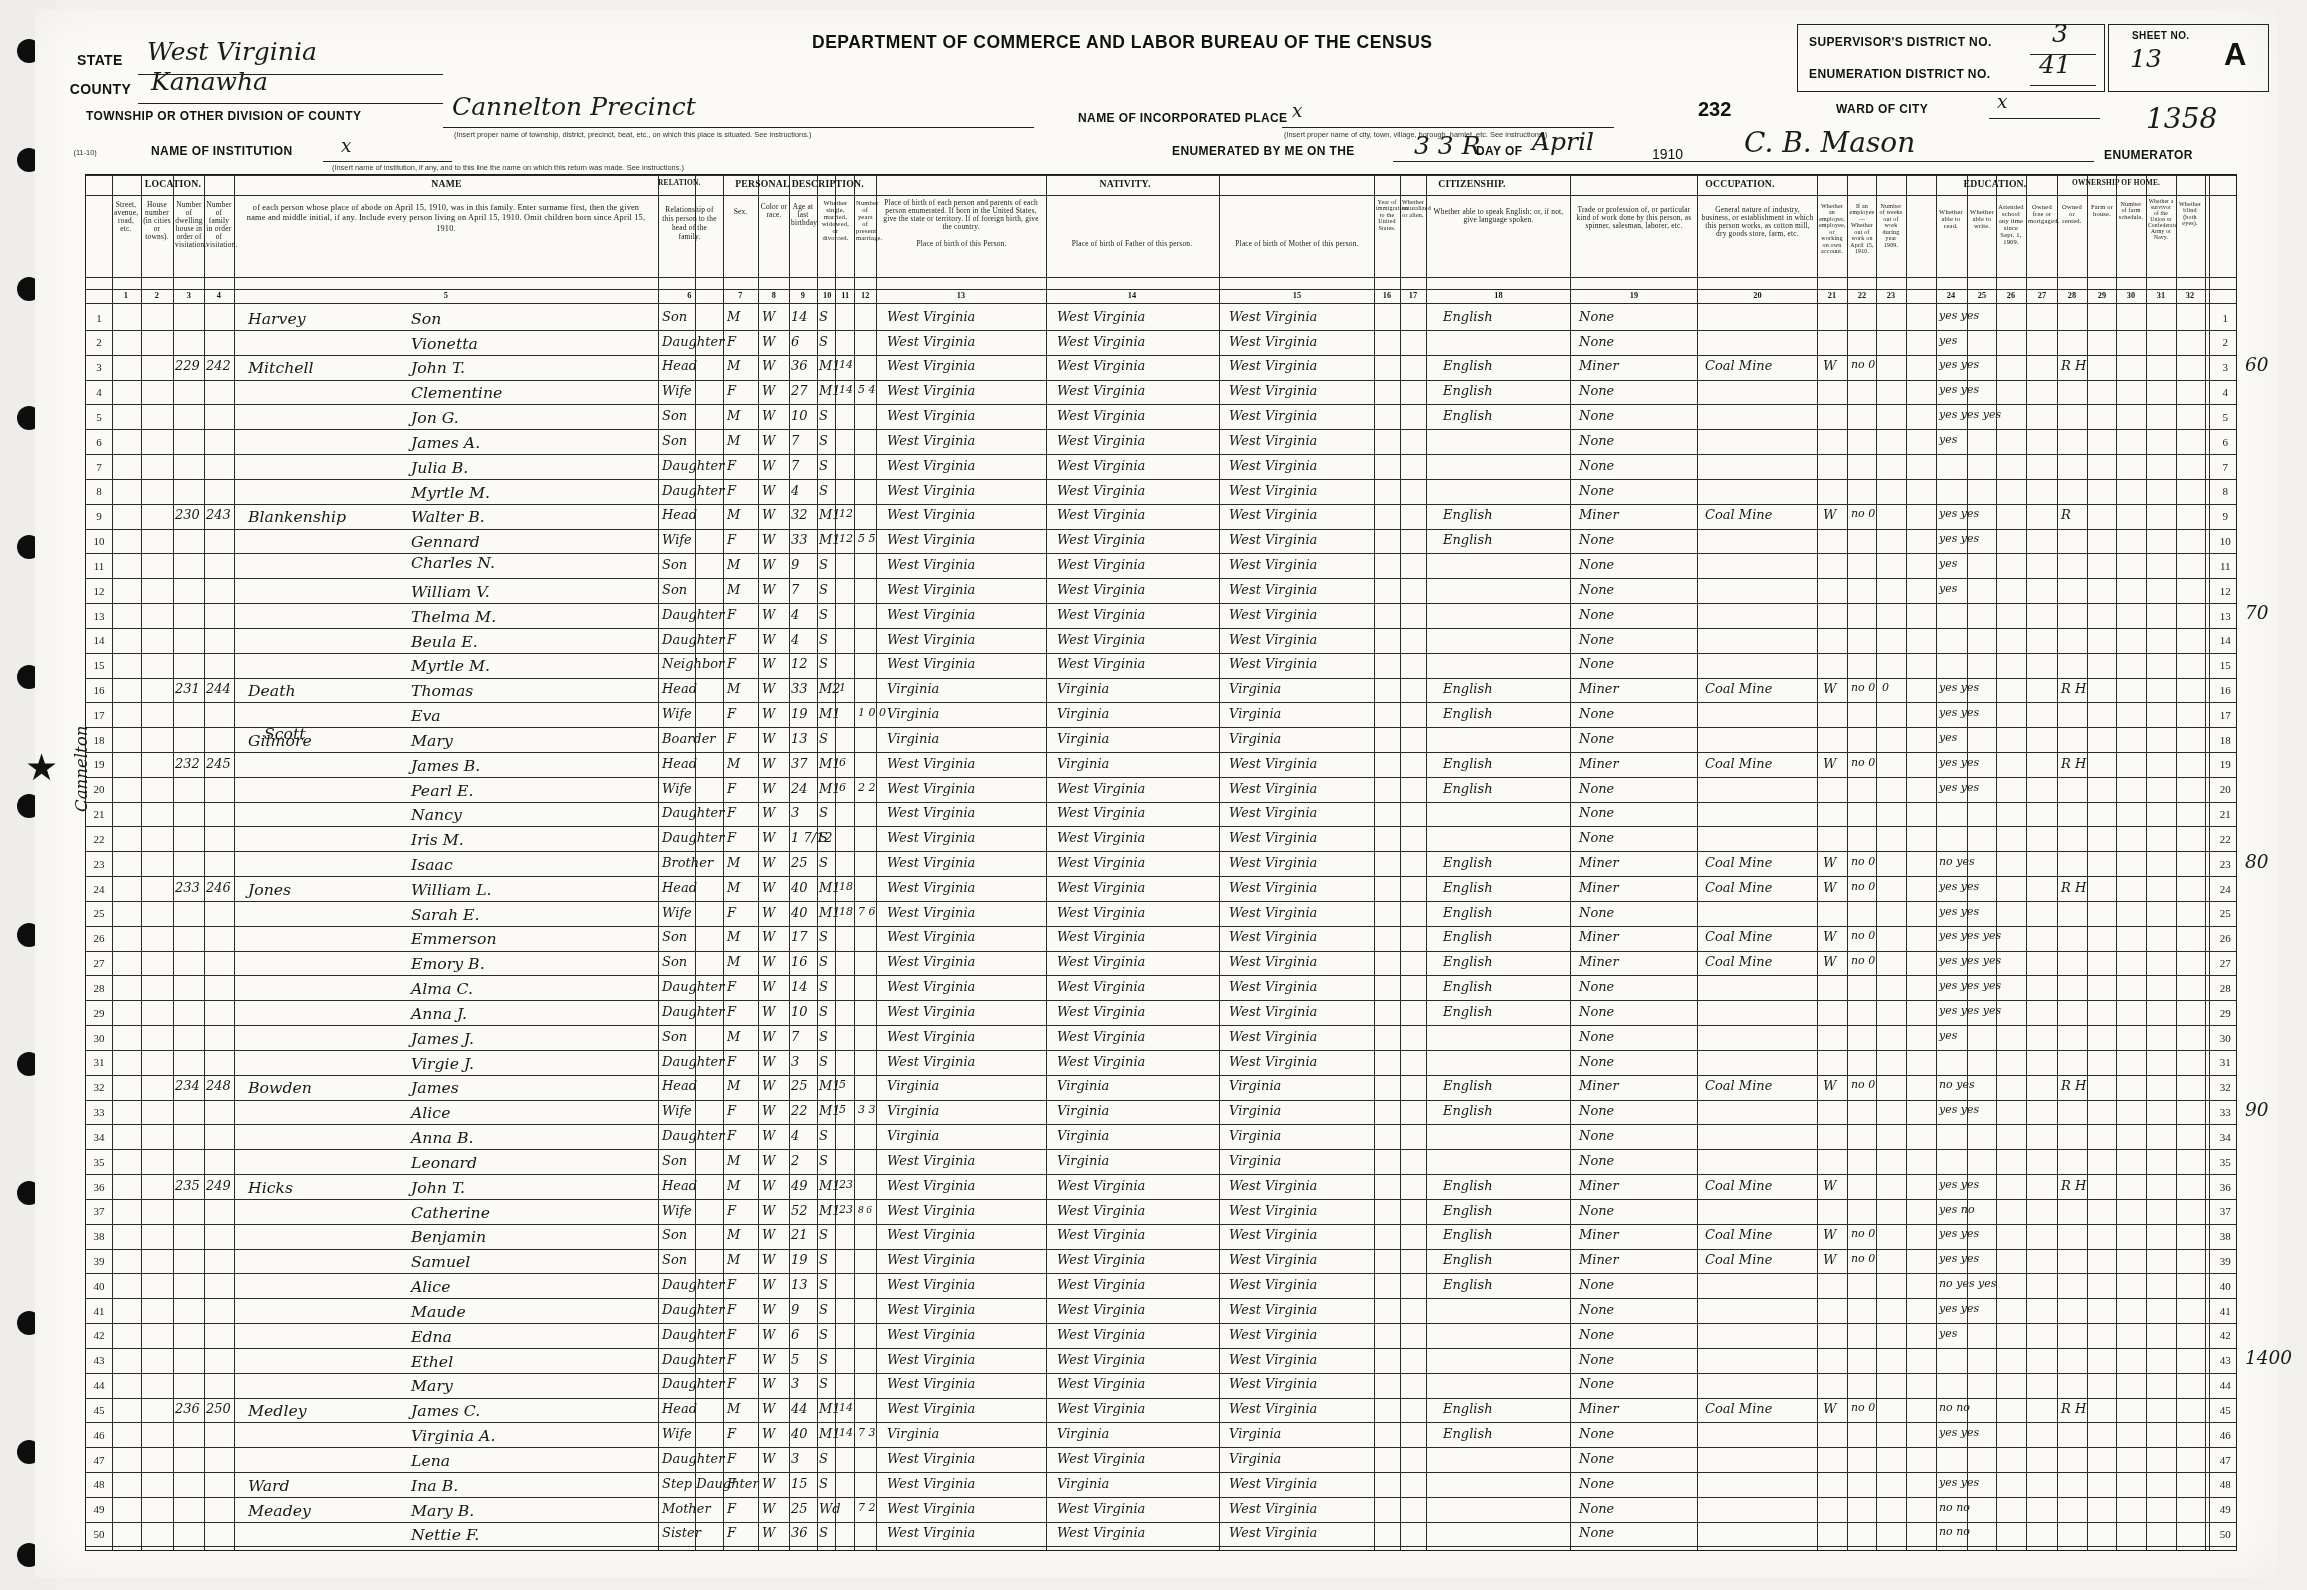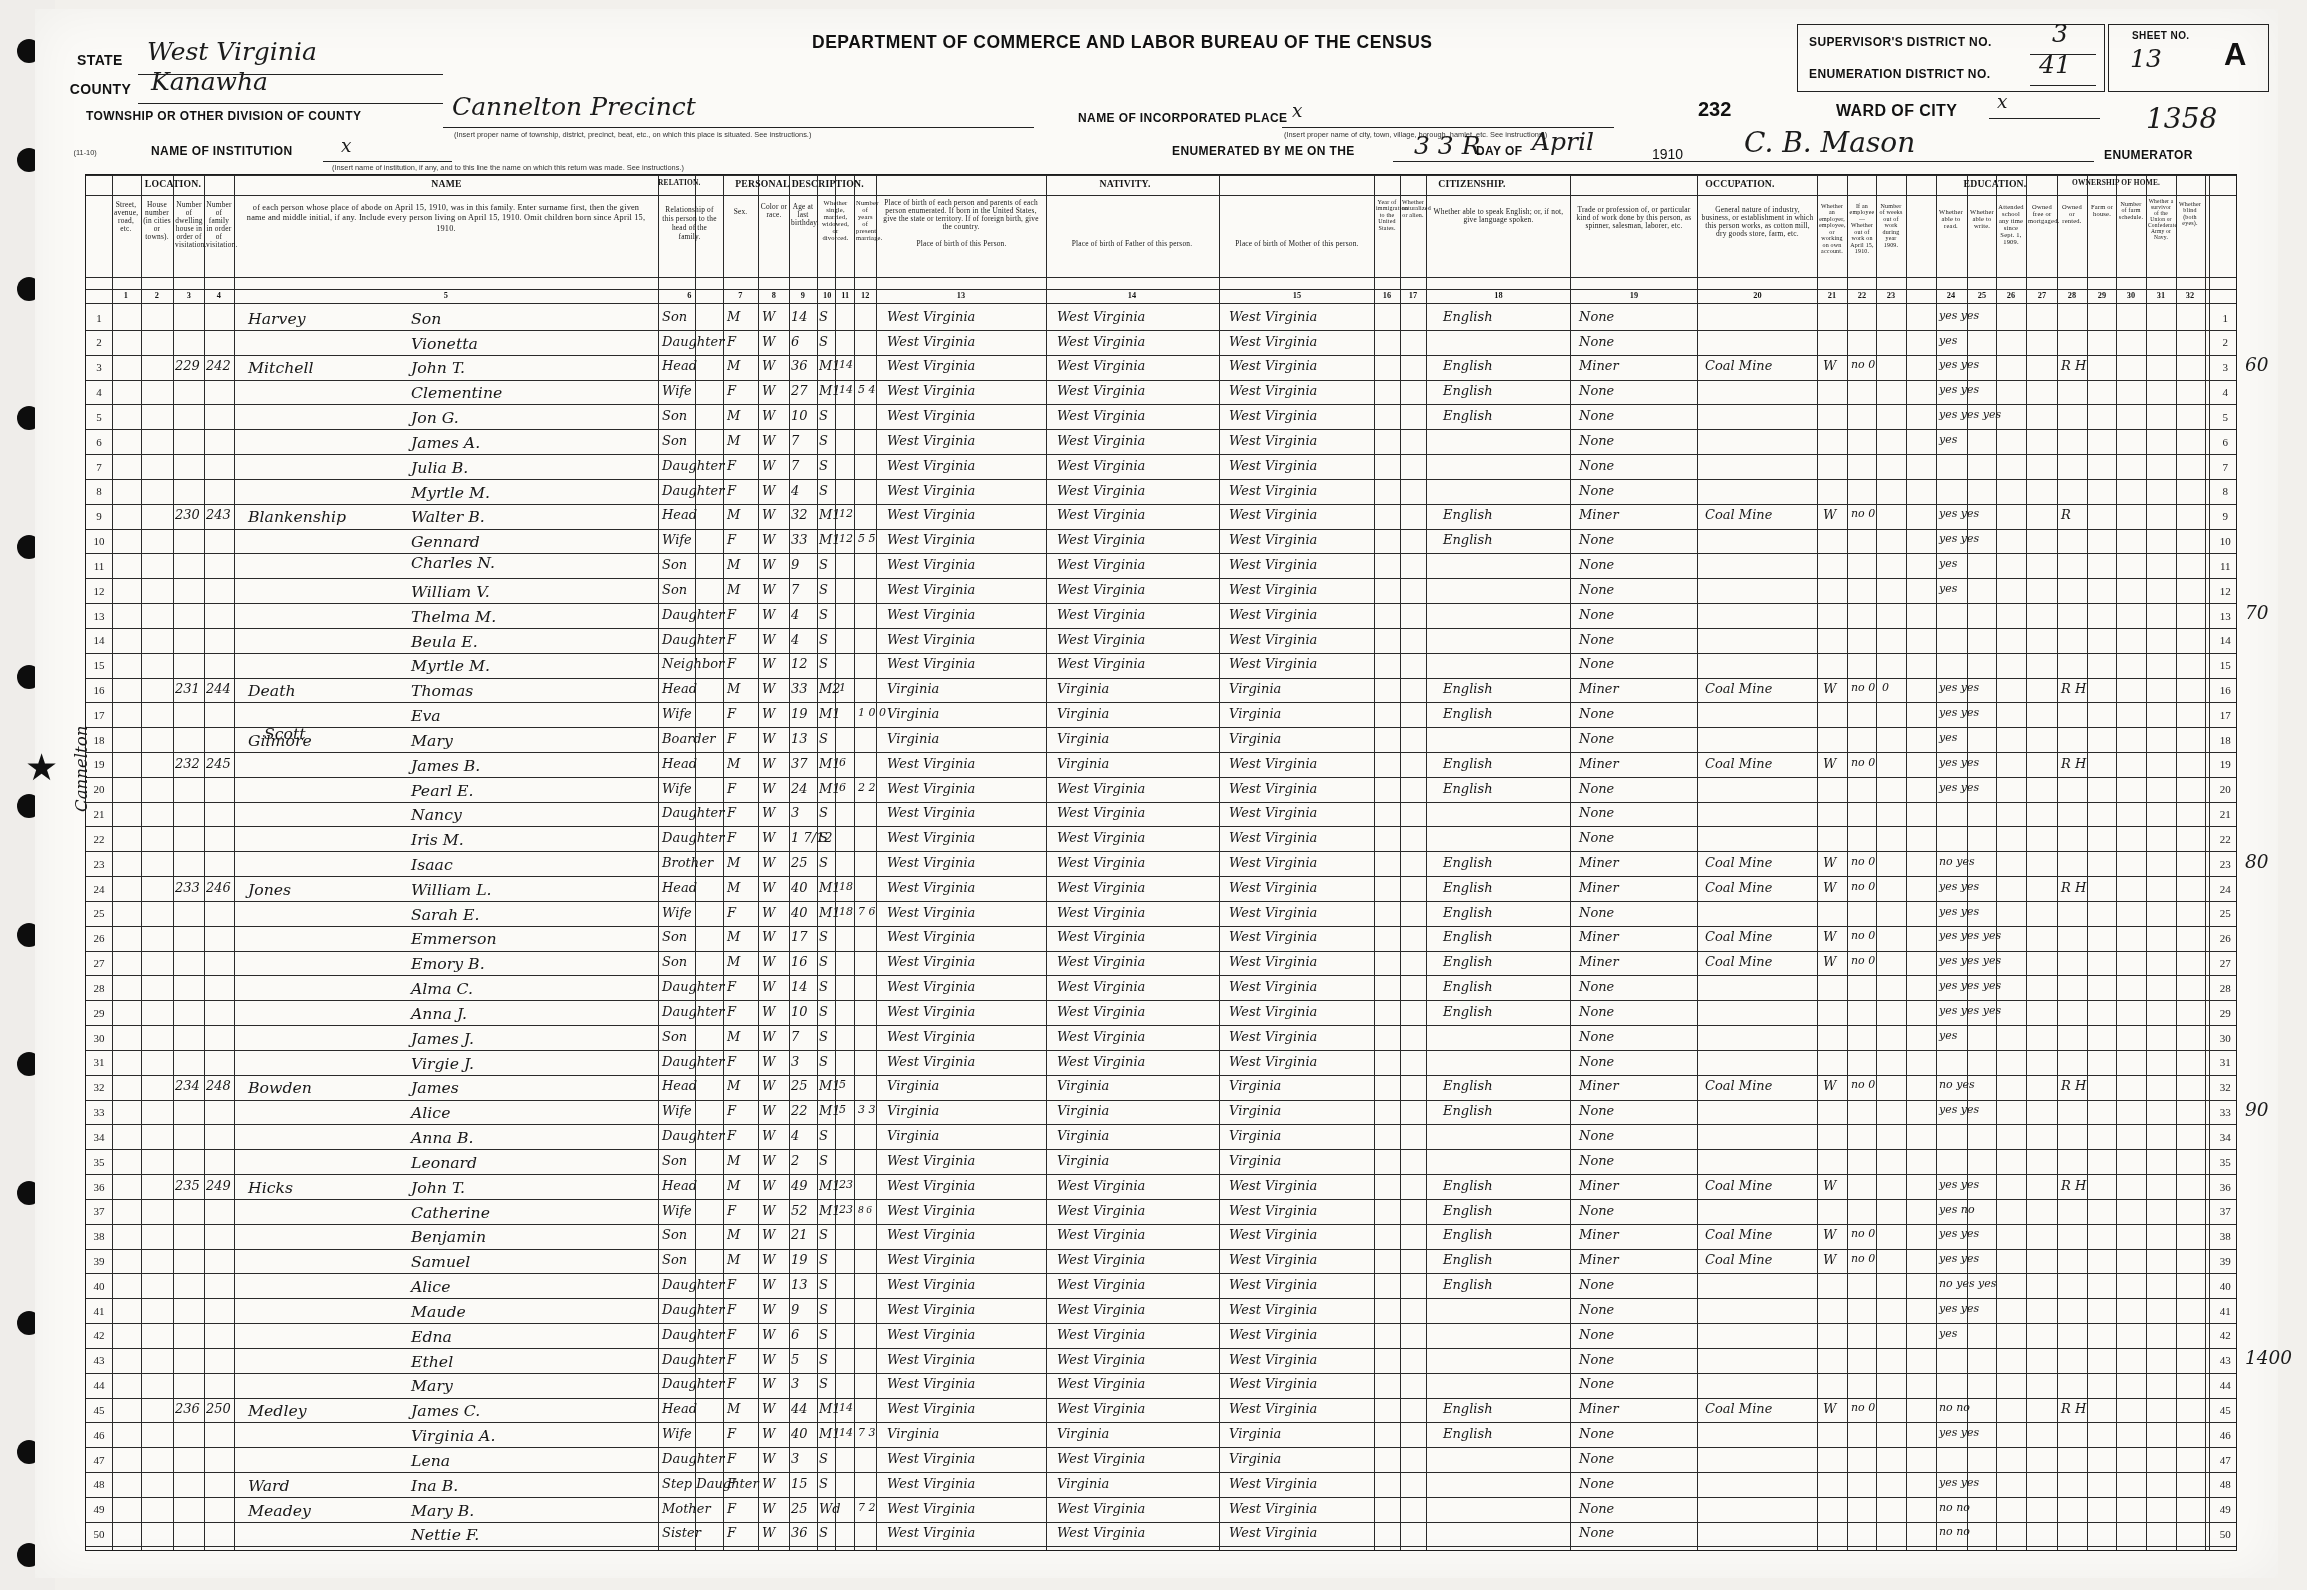--- a/index.html
+++ b/index.html
@@ -106,21 +106,21 @@
     <div class="rule" style="left:1975px;top:41px;width:66px;"></div>
     <div class="lbl print" style="left:1754px;top:54px;font-size:12px;">ENUMERATION DISTRICT NO.</div>
     <div class="hand fill" style="left:1984px;top:37px;">41</div>
     <div class="rule" style="left:1975px;top:72px;width:66px;"></div>
 
     <div class="boxr" style="left:2053px;top:11px;width:159px;height:66px;border-width:1.8px;"></div>
     <div class="lbl print" style="left:2077px;top:16.6px;font-size:10px;">SHEET NO.</div>
     <div class="hand fill" style="left:2075px;top:31px;">13</div>
     <div class="print" style="position:absolute;left:2169px;top:24px;font-size:31px;font-weight:bold;">A</div>
 
-    <div class="lbl print" style="left:1781px;top:89px;font-size:16px;">WARD OF CITY</div>
+    <div class="lbl print" style="left:1781px;top:89px;font-size:12px;">WARD OF CITY</div>
     <div class="hand fill" style="left:1942px;top:78px;font-size:18.5px;">x</div>
     <div class="rule" style="left:1934px;top:105px;width:111px;"></div>
 
     <div class="hand fill" style="left:2091px;top:89px;font-size:28px;">1358</div>
   </div>
 
   <div class="grid">
 
     <div class="hline" style="top:0px;"></div>
     <div class="hline" style="top:20px;"></div>

